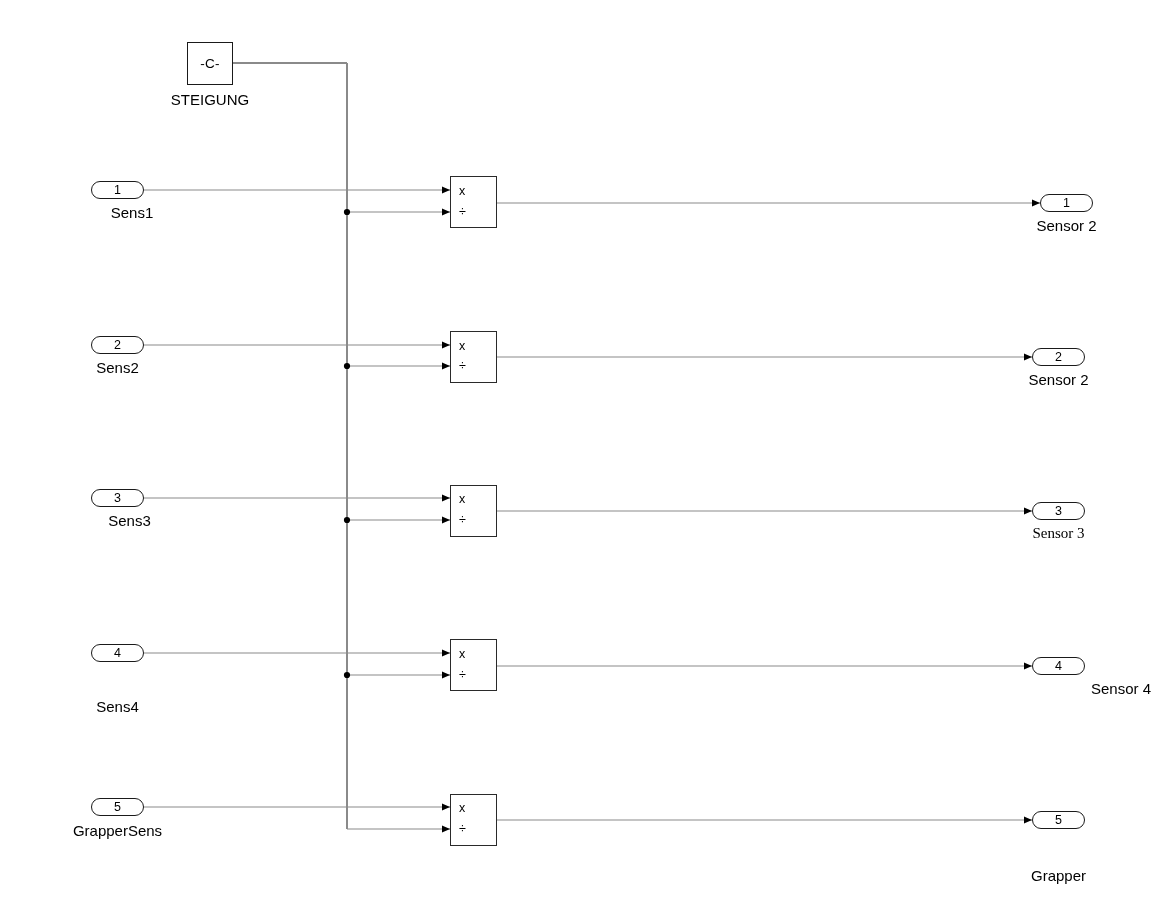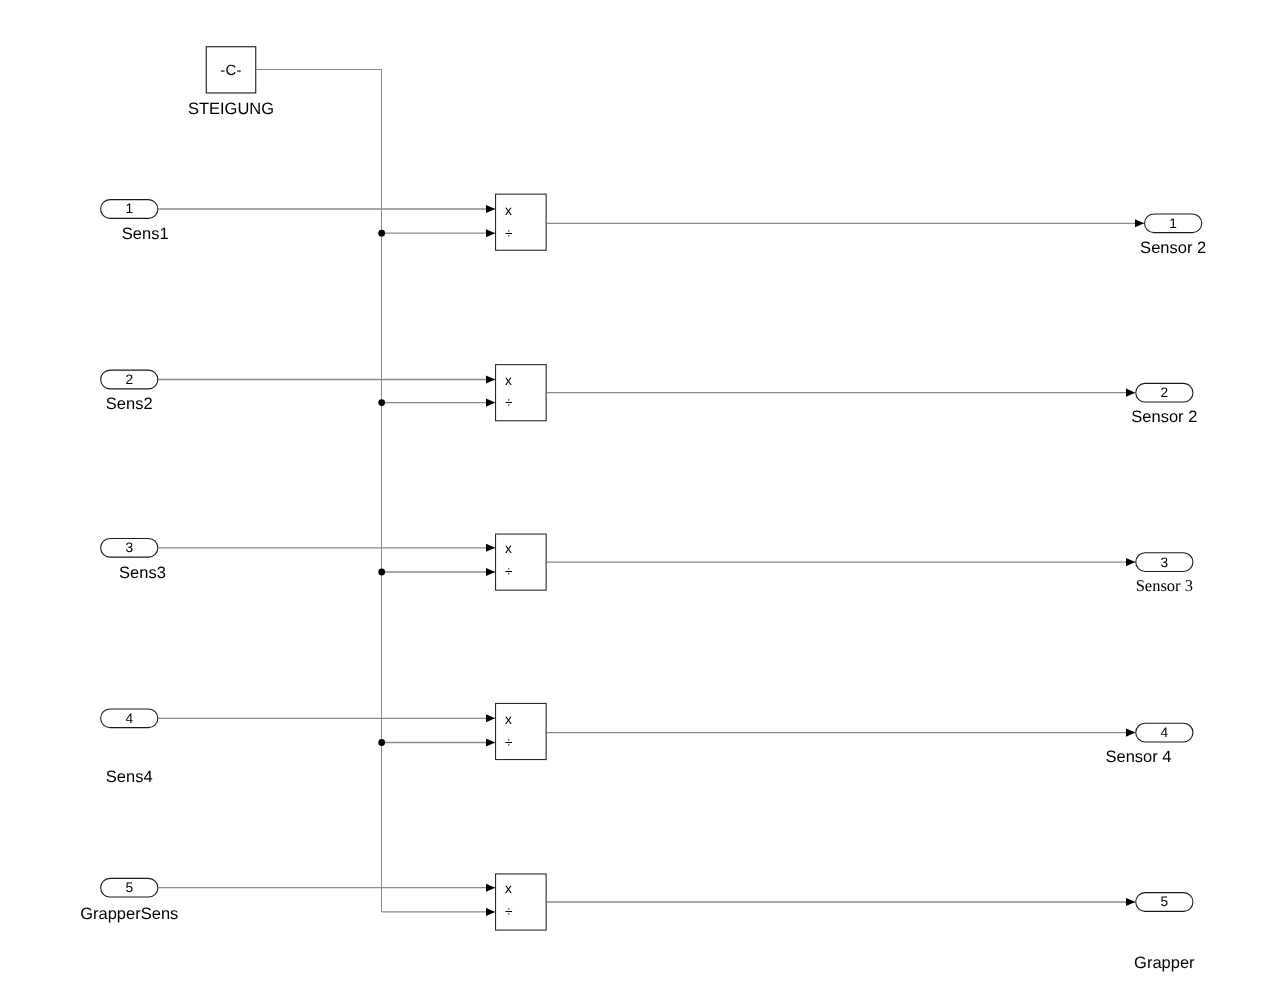--- a/index.html
+++ b/index.html
@@ -166,21 +166,21 @@
         <span>4</span>
       </div>
       <div class="blk-label lbl-center" style="left: 117.5px; top: 698px;">Sens4</div>
       <div class="blk prod-block" style="left: 450px; top: 639px; width: 47px; height: 52px;">
         <span class="prod-op" style="top: 8px;">x</span>
         <span class="prod-op" style="top: 29px;">÷</span>
       </div>
       <div class="port" style="left: 1032px; top: 657px; width: 53px; height: 18px;">
         <span>4</span>
       </div>
-      <div class="blk-label lbl-center" style="left: 1035px; top: 680px;">Sensor 4</div>
+      <div class="blk-label lbl-center" style="left: 1121px; top: 680px;">Sensor 4</div>
       <div class="port" style="left: 91px; top: 798px; width: 53px; height: 18px;">
         <span>5</span>
       </div>
       <div class="blk-label lbl-center" style="left: 117.5px; top: 822px;">GrapperSens</div>
       <div class="blk prod-block" style="left: 450px; top: 794px; width: 47px; height: 52px;">
         <span class="prod-op" style="top: 7px;">x</span>
         <span class="prod-op" style="top: 28px;">÷</span>
       </div>
       <div class="port" style="left: 1032px; top: 811px; width: 53px; height: 18px;">
         <span>5</span>

